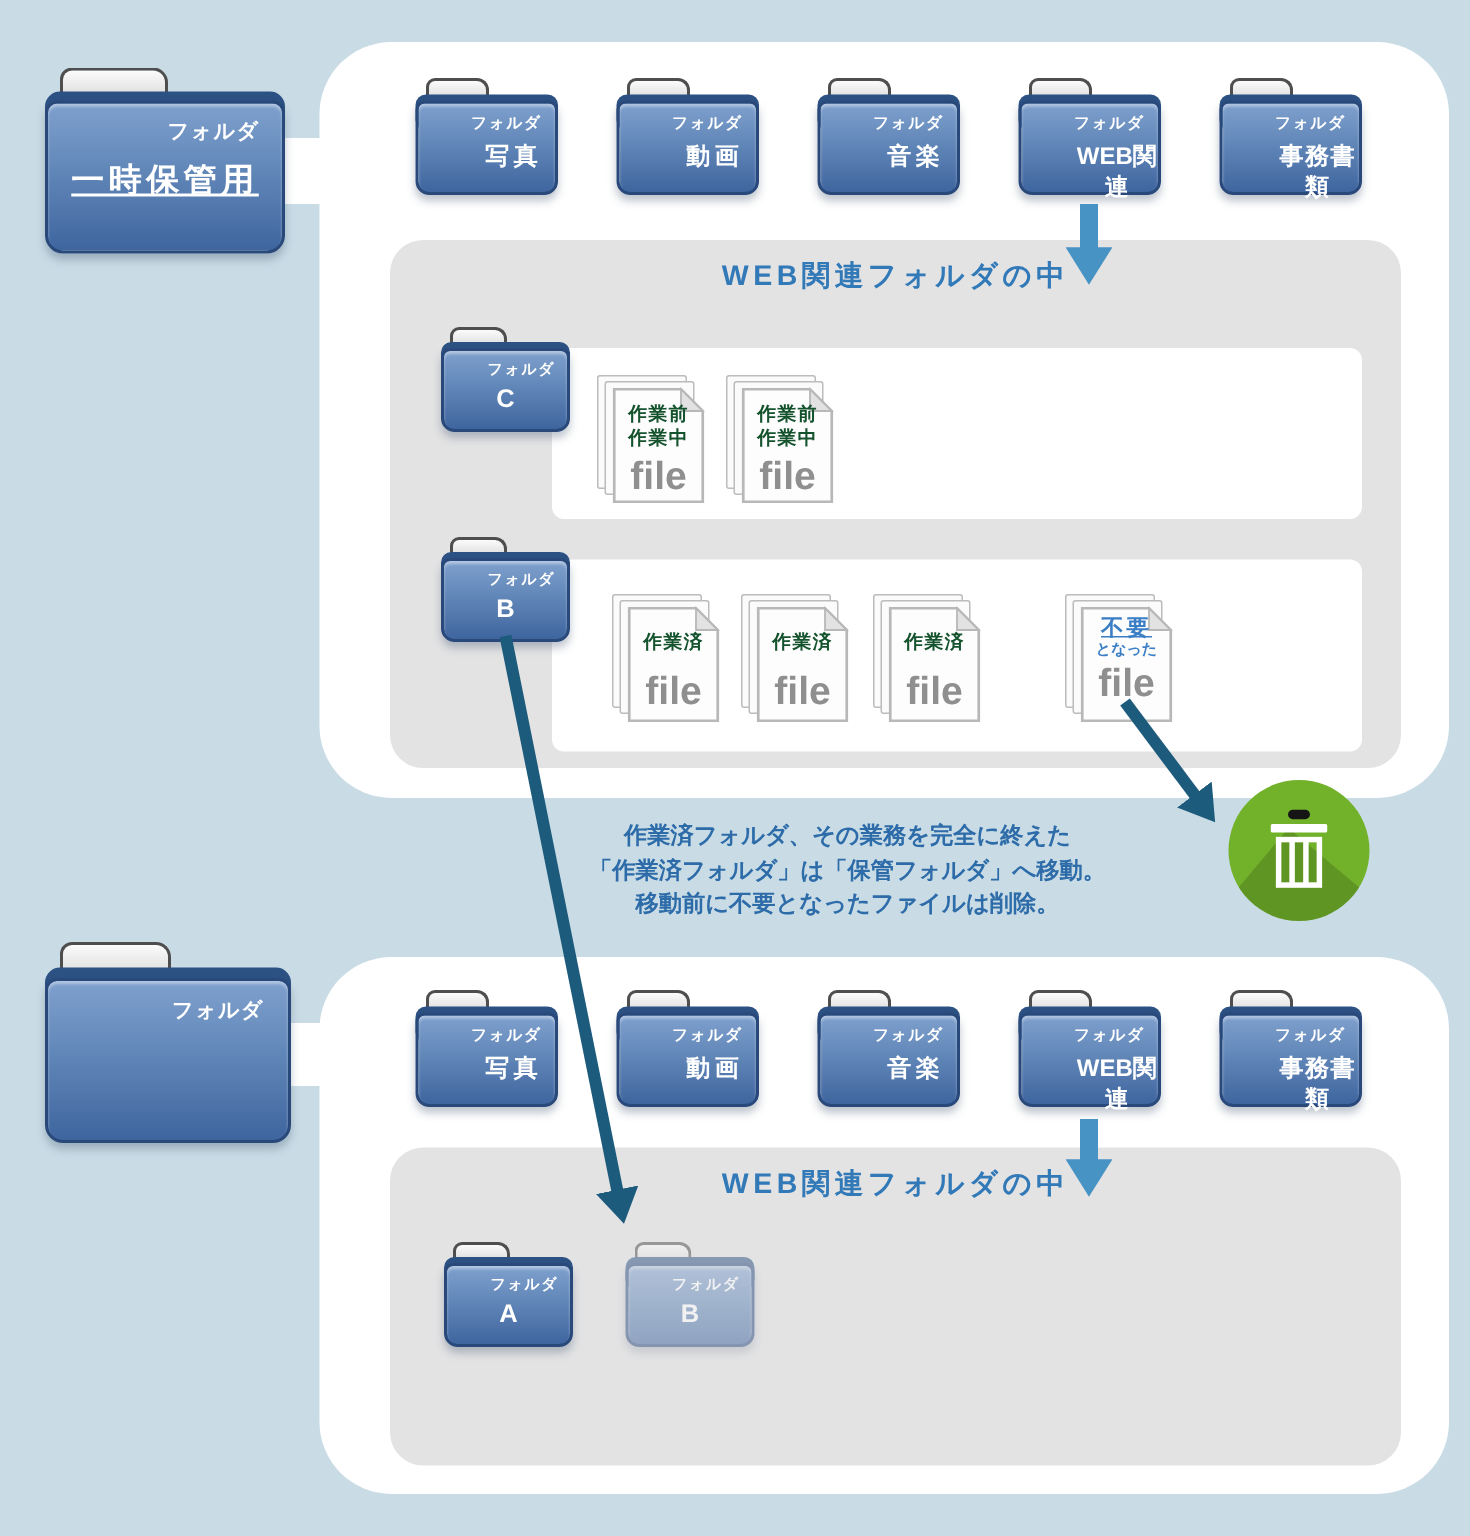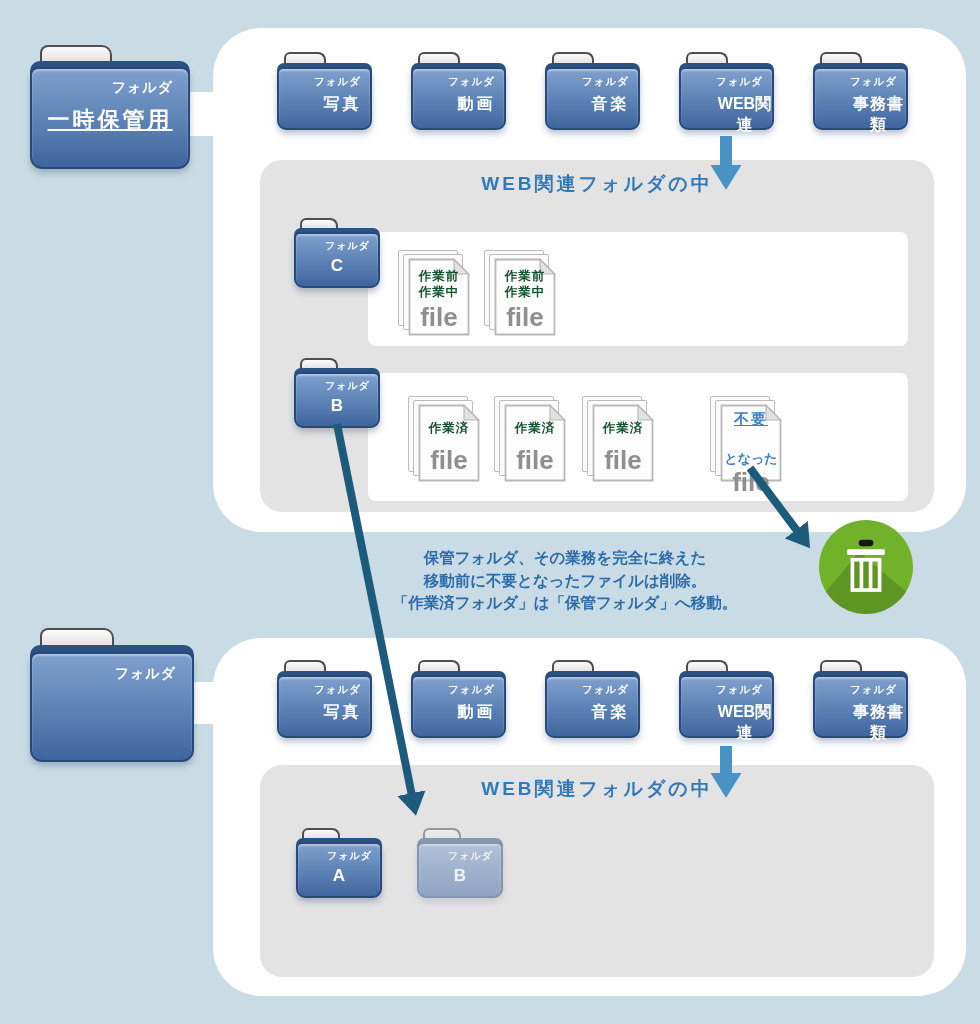--- a/index.html
+++ b/index.html
@@ -58,21 +58,21 @@
   
   .filestack{position:absolute;width:74px;height:88px;}
   .filestack .bp{position:absolute;width:60px;height:76px;background:#fbfbfb;
     border:1.5px solid #bcbcbc;border-radius:2px;box-sizing:border-box;}
   .filestack .bp1{left:0;top:0;}
   .filestack .bp2{left:5px;top:4px;}
   .filestack .front{position:absolute;left:10px;top:8px;width:62px;height:78px;}
   .ftext{position:absolute;left:10px;top:18px;width:62px;text-align:center;z-index:3;}
   .fline{display:block;color:#14532d;font-weight:bold;font-size:12.5px;line-height:1.3;letter-spacing:1px;}
   .fline-lg{display:block;color:#3a7ec6;font-weight:bold;font-size:15px;line-height:1.2;letter-spacing:2px;text-decoration:underline;}
-  .fline-sm{display:block;color:#3a7ec6;font-weight:bold;font-size:13px;line-height:1.2;margin-top:23px;}
+  .fline-sm{display:block;color:#3a7ec6;font-weight:bold;font-size:10px;line-height:1.2;}
   .fword{display:block;color:#8f8f8f;font-weight:800;font-size:26px;line-height:1;margin-top:3px;}
   .filestack.done .ftext{top:24px;}
   .filestack.done .fword{margin-top:11px;}
   .filestack.discard .ftext{top:14px;}
   .filestack.discard .fword{margin-top:2px;}
 
   
   .note{position:absolute;left:320px;top:547px;width:490px;text-align:center;
     color:#2d6ca8;font-weight:bold;font-size:15.5px;line-height:22.5px;}
 
@@ -253,23 +253,23 @@
       <path d="M46,1.5 L60.5,16 H46 Z" fill="#e2e2e2" stroke="#b8b8b8" stroke-width="1.2"></path>
       </svg>
     <div class="ftext">
       <span class="fline-lg">不要</span>
       <span class="fline-sm">となった</span>
       <span class="fword">file</span>
     </div>
   </div>
 
   <div class="note">
-    <div>保管フォルダ、その業務を完全に終えた</div>
+    <div>作業済フォルダ、その業務を完全に終えた</div>
+    <div>「作業済フォルダ」は「保管フォルダ」へ移動。</div>
     <div>移動前に不要となったファイルは削除。</div>
-    <div>「作業済フォルダ」は「保管フォルダ」へ移動。</div>
   </div>
 
   <div class="trash">
     <div class="lshadow"></div>
     <svg width="46" height="56" viewBox="0 0 44 52">
       <rect x="15" y="1" width="14" height="6" rx="3" fill="#151515"></rect>
       <rect x="4" y="10" width="36" height="5.5" rx="1" fill="#ffffff"></rect>
       <rect x="9" y="20" width="26" height="29" fill="none" stroke="#ffffff" stroke-width="3.5"></rect>
       <line x1="17.6" y1="20" x2="17.6" y2="49" stroke="#ffffff" stroke-width="3.5"></line>
       <line x1="26.4" y1="20" x2="26.4" y2="49" stroke="#ffffff" stroke-width="3.5"></line>

